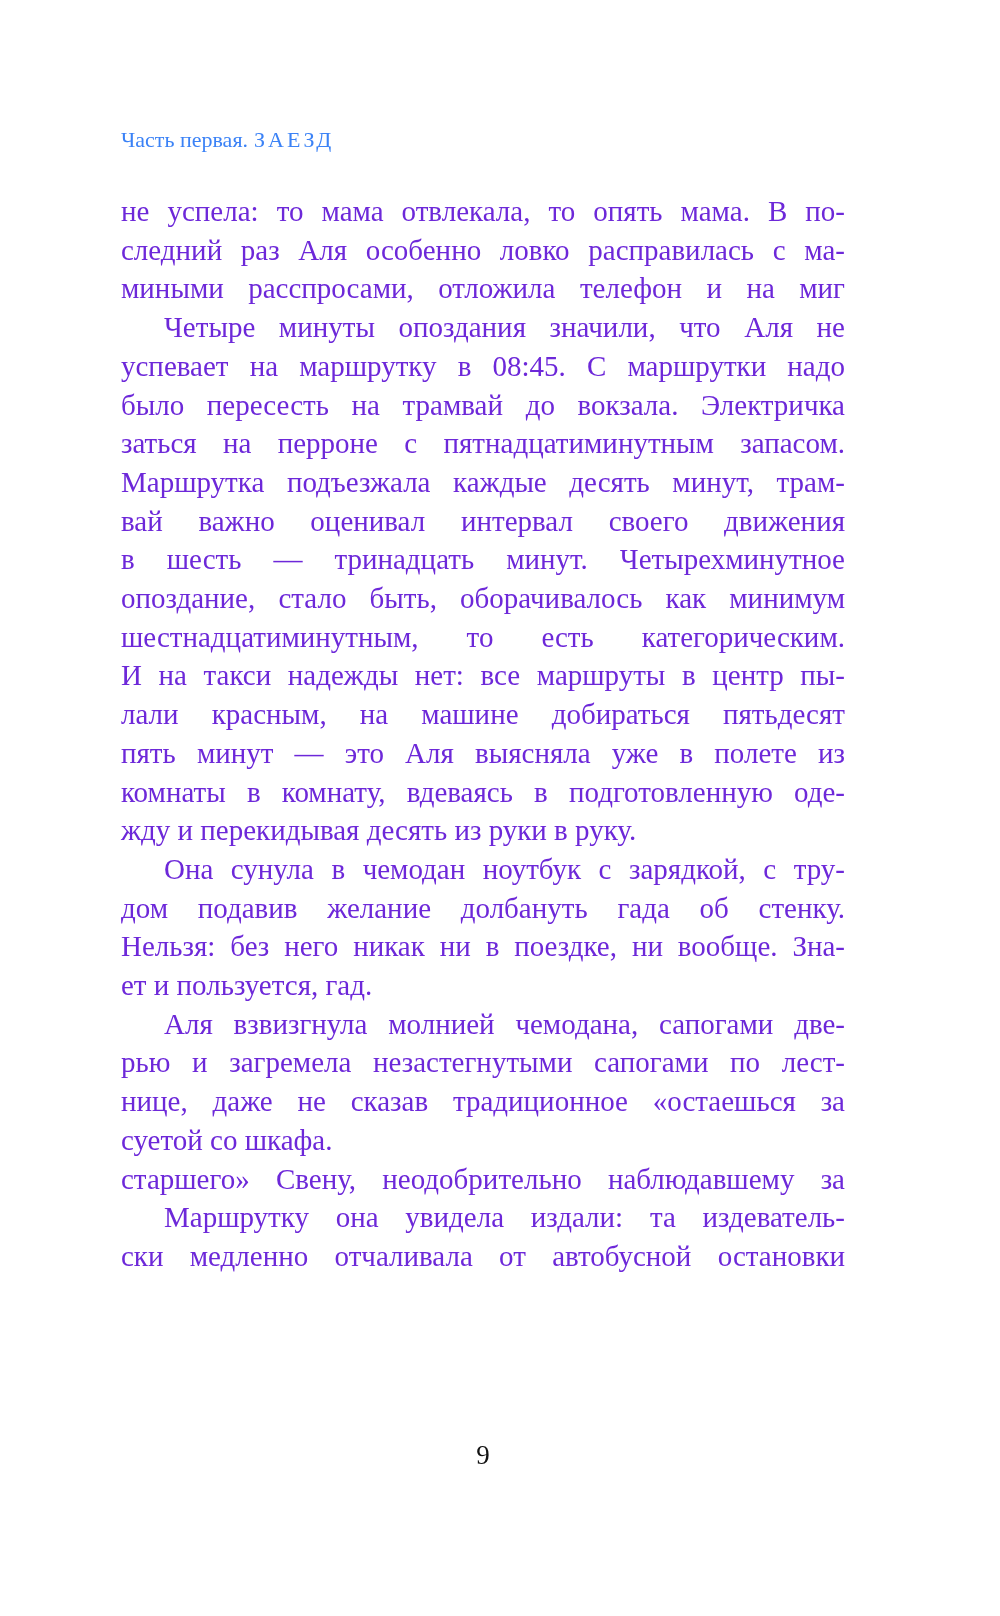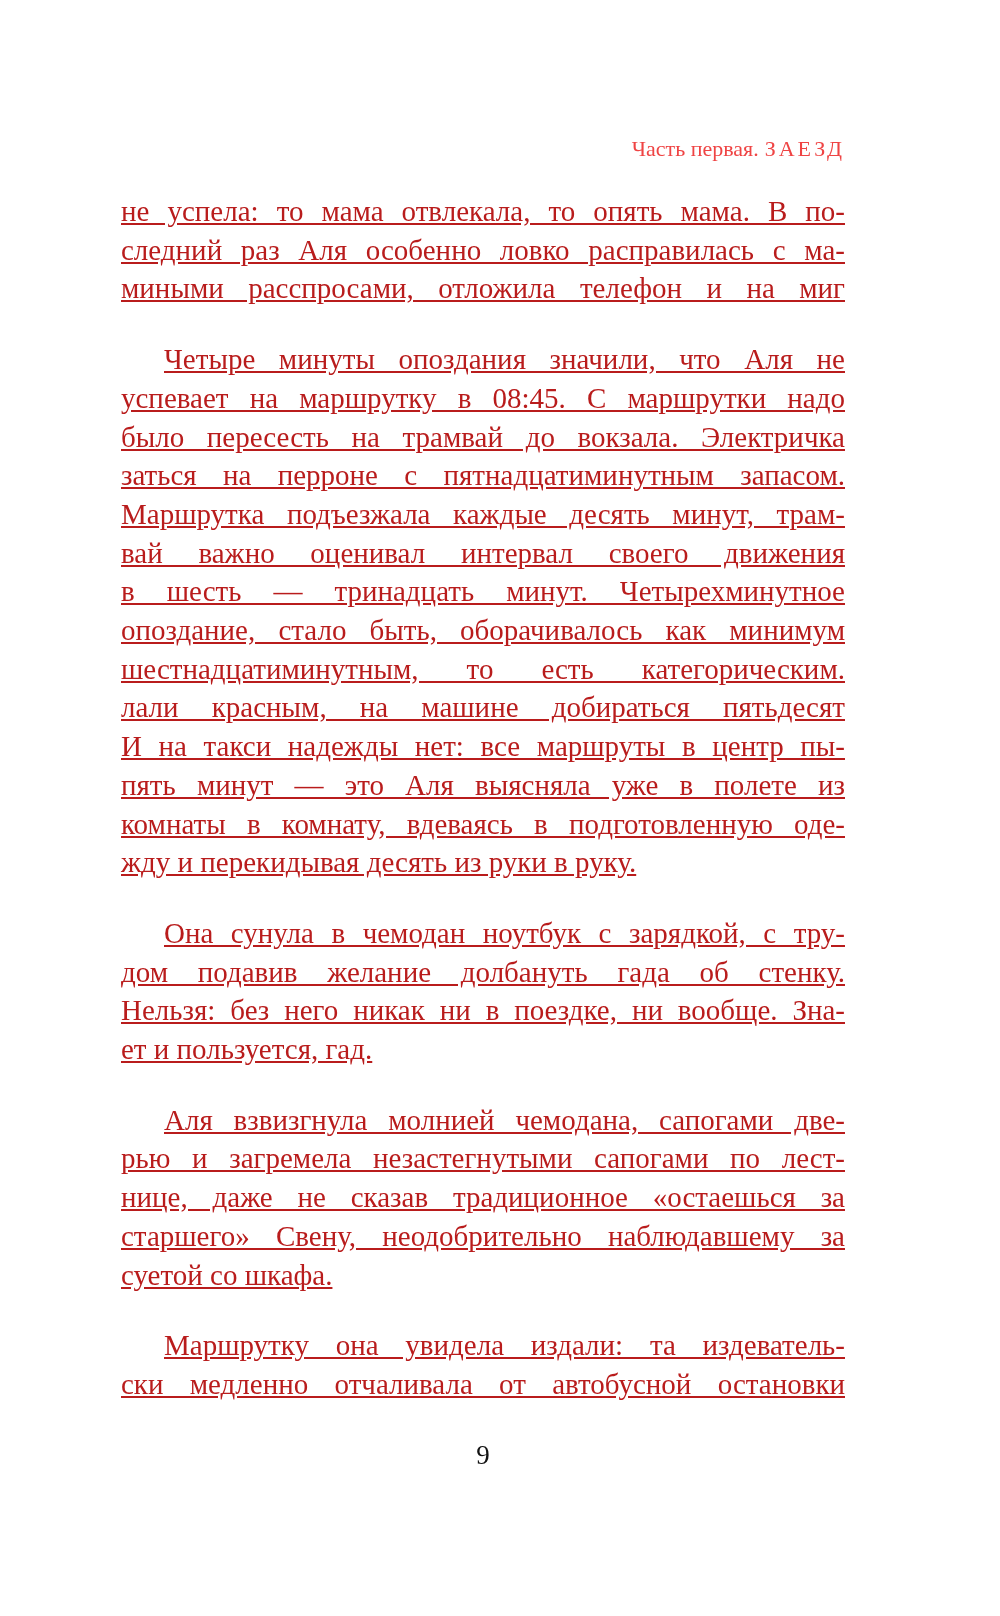--- a/index.html
+++ b/index.html
@@ -15,53 +15,51 @@
     overflow: hidden;
   }
   .page {
     position: relative;
     width: 1000px;
     height: 1616px;
     background: #ffffff;
   }
   .running-head {
     position: absolute;
-    top: 136px;
+    top: 127px;
     left: 121px;
     width: 724px;
-    text-align: right;
+    text-align: left;
     font-size: 22px;
     line-height: 26px;
     white-space: nowrap;
-    color: #ef4444;
+    color: #3b82f6;
   }
   .running-head .head-title {
     letter-spacing: 3px;
     margin-left: 6px;
   }
   .body-text {
     position: absolute;
     top: 192px;
     left: 121px;
     width: 724px;
     font-size: 29px;
     line-height: 38.7px;
-    color: #b91c1c;
-    text-decoration: underline;
+    color: #6d28d9;
   }
   .line {
     text-align: justify;
     text-align-last: justify;
   }
   .line.last {
     text-align-last: left;
   }
   .line.indent {
     padding-left: 43px;
-    margin-top: 32px;
   }
   .page-number {
     position: absolute;
     top: 1440px;
     left: 121px;
     width: 724px;
     text-align: center;
     font-size: 27px;
     line-height: 31px;
     color: #121212;
@@ -82,33 +80,33 @@
       <div class="line">миными расспросами, отложила телефон и на миг</div>
       <div class="line indent">Четыре минуты опоздания значили, что Аля не</div>
       <div class="line">успевает на маршрутку в 08:45. С маршрутки надо</div>
       <div class="line">было пересесть на трамвай до вокзала. Электричка</div>
       <div class="line">заться на перроне с пятнадцатиминутным запасом.</div>
       <div class="line">Маршрутка подъезжала каждые десять минут, трам-</div>
       <div class="line">вай важно оценивал интервал своего движения</div>
       <div class="line">в шесть — тринадцать минут. Четырехминутное</div>
       <div class="line">опоздание, стало быть, оборачивалось как минимум</div>
       <div class="line">шестнадцатиминутным, то есть категорическим.</div>
+      <div class="line">И на такси надежды нет: все маршруты в центр пы-</div>
       <div class="line">лали красным, на машине добираться пятьдесят</div>
-      <div class="line">И на такси надежды нет: все маршруты в центр пы-</div>
       <div class="line">пять минут — это Аля выясняла уже в полете из</div>
       <div class="line">комнаты в комнату, вдеваясь в подготовленную оде-</div>
       <div class="line last">жду и перекидывая десять из руки в руку.</div>
       <div class="line indent">Она сунула в чемодан ноутбук с зарядкой, с тру-</div>
       <div class="line">дом подавив желание долбануть гада об стенку.</div>
       <div class="line">Нельзя: без него никак ни в поездке, ни вообще. Зна-</div>
       <div class="line last">ет и пользуется, гад.</div>
       <div class="line indent">Аля взвизгнула молнией чемодана, сапогами две-</div>
       <div class="line">рью и загремела незастегнутыми сапогами по лест-</div>
       <div class="line">нице, даже не сказав традиционное «остаешься за</div>
+      <div class="line last">суетой со шкафа.</div>
       <div class="line">старшего» Свену, неодобрительно наблюдавшему за</div>
-      <div class="line last">суетой со шкафа.</div>
       <div class="line indent">Маршрутку она увидела издали: та издеватель-</div>
       <div class="line">ски медленно отчаливала от автобусной остановки</div>
     </div>
 
   <div class="page-number">9</div>
 
 </div>
 
 </body></html>

